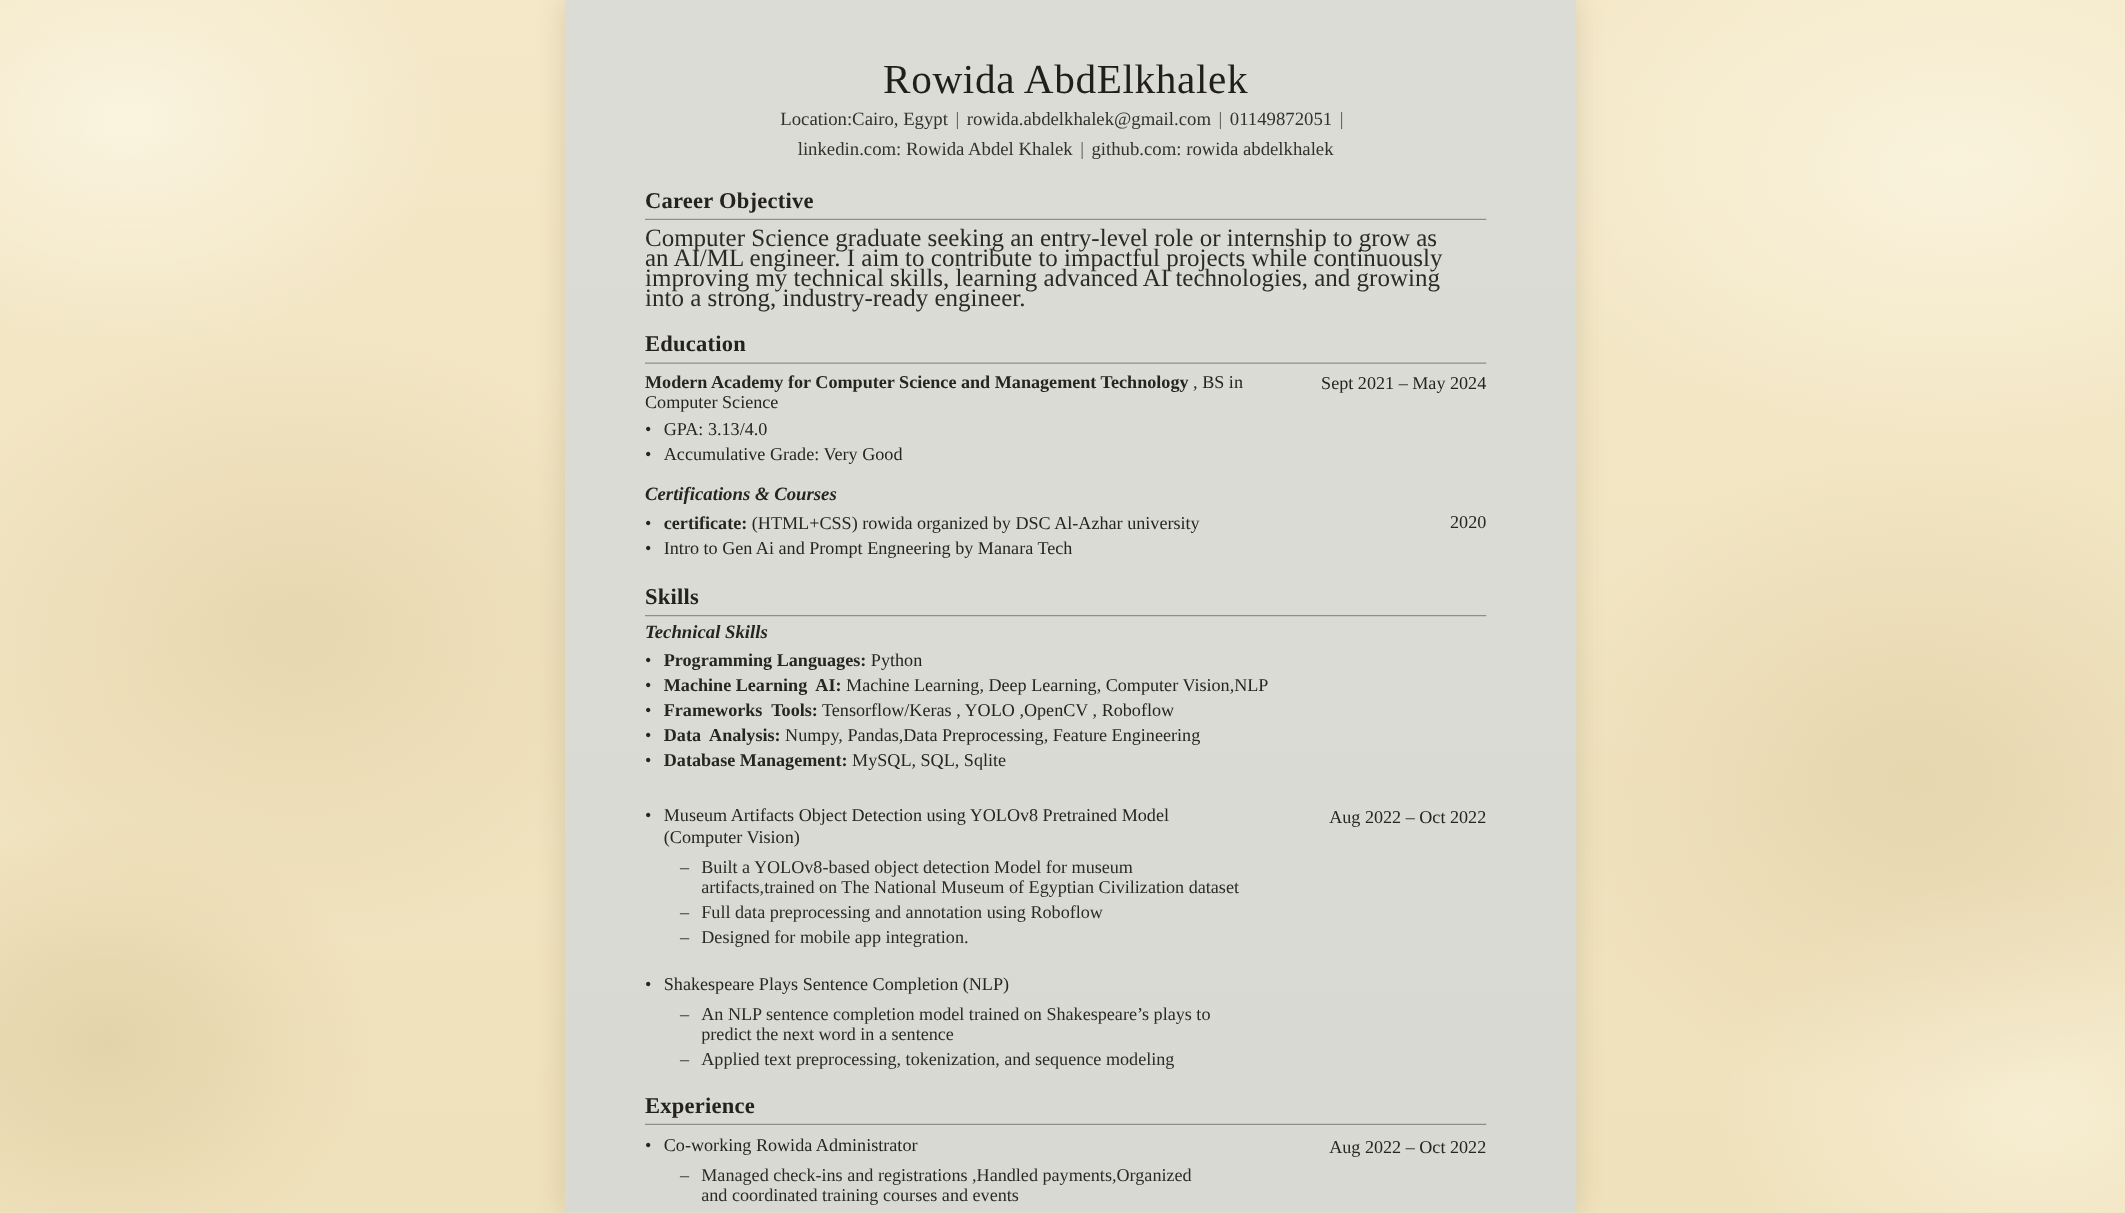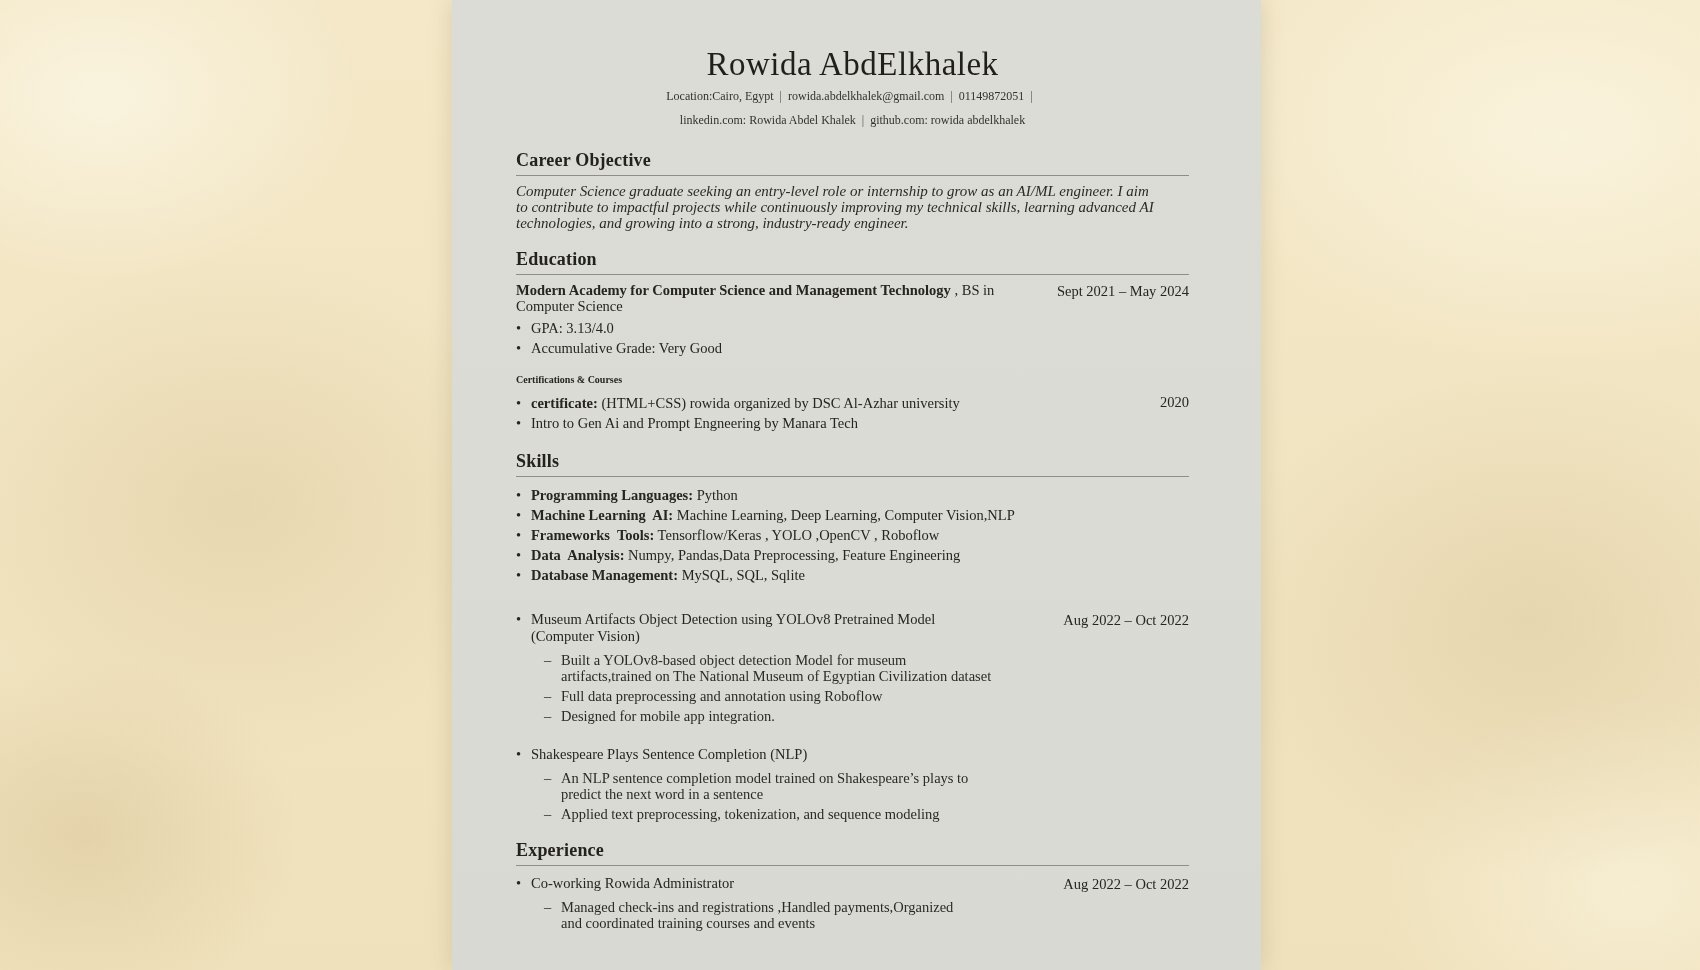--- a/index.html
+++ b/index.html
@@ -30,38 +30,38 @@
   }
   .content {
     position:relative; z-index:1; width:100%; height:100%;
     padding:44px 72px 0 64px; color:#26251f;
   }
   .doc-name {
     text-align:center; font-size:33px; letter-spacing:.5px;
     color:#211f1a; line-height:40px; 
   }
   .contact-line {
-    text-align:center; font-size:12px; color:#33322b; line-height:24px;
+    text-align:center; font-size:15px; color:#33322b; line-height:24px;
   }
   .sep { color:#55544d; padding:0 6px; }
   .section { margin-top:17px; }
   .section-heading {
     font-size:18px; font-weight:bold; color:#23221c; letter-spacing:.2px;
     padding-bottom:4px; border-bottom:1px solid #8f8f88; line-height:22px;
   }
   .section-body { padding-top:7px; }
-  .para { font-size:15px; line-height:16px; max-width:640px; color:#2b2a24;font-style:italic; }
+  .para { font-size:20px; line-height:16px; max-width:640px; color:#2b2a24; }
   .entry { position:relative; }
   .entry-date {
     position:absolute; right:0; top:1px; font-size:14.5px; color:#26251f; white-space:nowrap;
   }
   .entry-title { font-size:14.5px; line-height:16px; }
   .edu-title { max-width:505px; }
   .bold { font-weight:bold; }
-  .subheading { font-size:10px; font-weight:bold; margin-top:13px; line-height:18px; }
+  .subheading { font-size:15px; font-weight:bold; margin-top:13px; line-height:18px;font-style:italic; }
   .ul { margin-top:4px; }
   .li { display:flex; font-size:14.5px; line-height:20px; }
   .li .marker { width:15px; flex:0 0 15px; text-align:left; }
   .li .txt { flex:1; }
   .proj-ul .li { line-height:17px; margin-top:2px; }
   .proj-title { max-width:450px; }
   .sub-ul { margin:7px 0 10px 28px; }
   .sub-li { display:flex; font-size:14.5px; line-height:16px; margin-top:4px; color:#2b2a24; }
   .sub-li .marker { width:17px; flex:0 0 17px; }
   .sub-li .txt { max-width:432px; }
@@ -115,20 +115,21 @@
               <span class="marker">•</span>
               <span class="txt">Intro to Gen Ai and Prompt Engneering by Manara Tech</span>
             </div>
         </div>
       </div>
     </div>
 
     <div class="section">
       <div class="section-heading">Skills</div>
       <div class="section-body" style="padding-top:4px;">
+        <div class="subheading" style="margin-top:0;">Technical Skills</div>
         <div class="ul">
           <div class="li">
               <span class="marker">•</span>
               <span class="txt"><span class="bold">Programming Languages:</span><span> Python</span></span>
             </div>
           <div class="li">
               <span class="marker">•</span>
               <span class="txt"><span class="bold">Machine Learning&nbsp; AI:</span><span> Machine Learning, Deep Learning, Computer Vision,NLP</span></span>
             </div>
           <div class="li">

